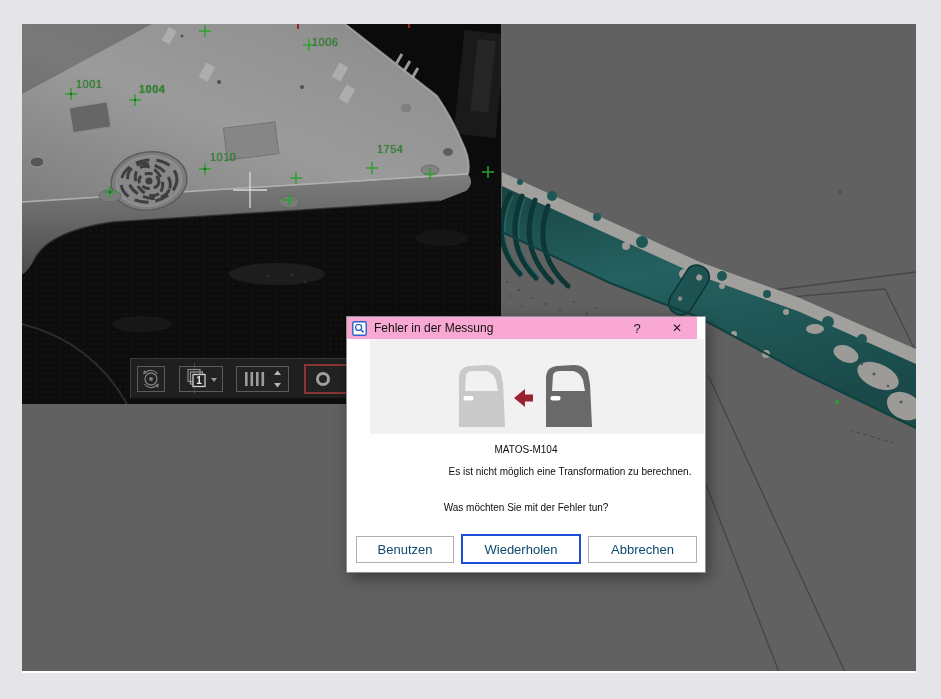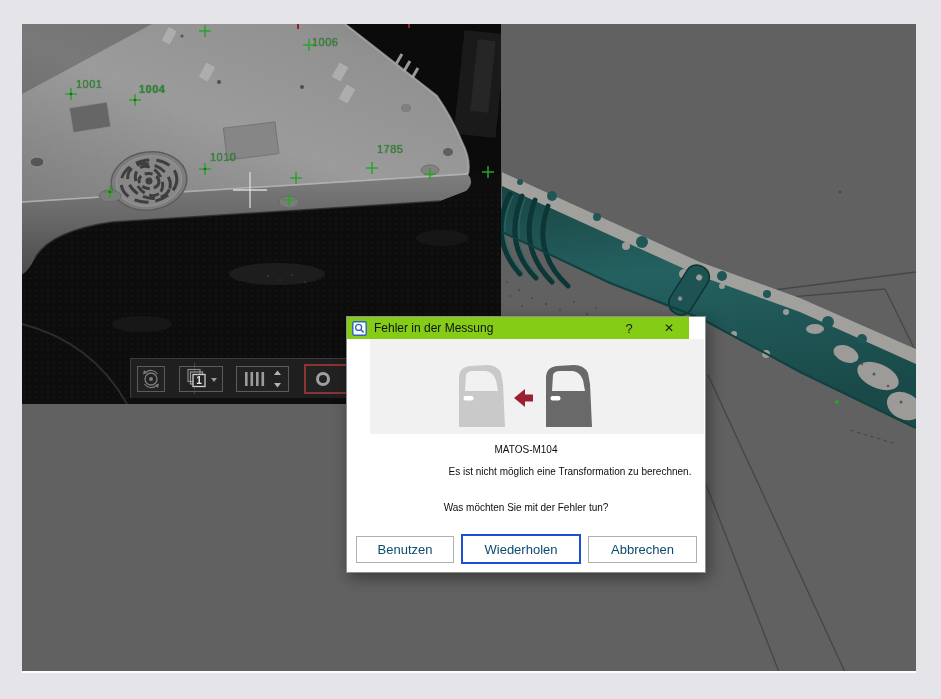--- a/index.html
+++ b/index.html
@@ -10,21 +10,21 @@
   
   .camera-view{position:absolute;left:0;top:0;width:479px;height:380px;background:#0b0b0b;overflow:hidden;}
   .cam-label{position:absolute;color:#2f8d2f;font-size:11px;line-height:17px;letter-spacing:0.5px;white-space:nowrap;text-shadow:0 0 1px rgba(0,40,0,.6);}
   
   .toolbar{position:absolute;left:108px;top:334px;width:292px;height:39px;background:rgba(32,32,32,.97);border-top:1px solid #3c3c3c;border-left:1px solid #3c3c3c;}
   .tbtn{position:absolute;background:rgba(40,40,40,.4);border:1px solid #5c5c5c;display:flex;align-items:center;justify-content:center;box-sizing:border-box;}
   .tb-sep{position:absolute;left:63px;top:4px;width:1px;height:31px;background:#474747;}
   .tbtn.rec{border:2px solid #8a3434;}
   
   .dialog{position:absolute;left:324px;top:292px;width:360px;height:257px;background:#ffffff;border:1px solid #8f8f8f;box-shadow:3px 5px 14px rgba(0,0,0,.4);box-sizing:border-box;}
-  .d-titlebar{position:absolute;left:0;top:0;right:16px;height:22px;background:#84cc16;display:flex;align-items:center;}
+  .d-titlebar{position:absolute;left:0;top:0;right:8px;height:22px;background:#f9a8d4;display:flex;align-items:center;}
   .d-appicon{margin-left:5px;width:15px;height:15px;flex:0 0 auto;}
   .d-title{margin-left:7px;font-size:12px;color:#101010;flex:1 1 auto;white-space:nowrap;}
   .d-sysbtn{width:40px;height:22px;display:flex;align-items:center;justify-content:center;font-size:13px;color:#1a1a1a;cursor:default;}
   .d-imageband{position:absolute;left:23px;top:22px;width:334px;height:95px;background:#f1f1f1;}
   .d-text{position:absolute;left:0;width:100%;text-align:center;font-size:10px;color:#0d0d0d;}
   .d-btnrow{position:absolute;left:9px;top:217px;width:343px;height:30px;display:flex;align-items:center;gap:7px;}
   .d-btn{box-sizing:border-box;background:#ffffff;border:1px solid #b0b0b0;font-size:13px;color:#0c4a6e;display:flex;align-items:center;justify-content:center;font-family:"Liberation Sans",sans-serif;}
   .d-btn.use{width:98px;height:27px;}
   .d-btn.retry{width:120px;height:30px;border:2px solid #1d4ed8;}
   .d-btn.cancel{width:109px;height:27px;}
@@ -282,21 +282,21 @@
               <circle cx="0" cy="0" r="1.3" fill="#1e6b1e" stroke="none"></circle>
             </g>
         </g>
       </svg>
       
       <span class="cam-label" style="left:54px;top:52px;">1001</span>
       <span class="cam-label" style="left:117px;top:57px;font-weight:bold;">1004</span>
       <span class="cam-label" style="left:176px;top:-14px;">1008</span>
       <span class="cam-label" style="left:290px;top:10px;">1006</span>
       <span class="cam-label" style="left:188px;top:125px;">1010</span>
-      <span class="cam-label" style="left:355px;top:117px;">1785</span>
+      <span class="cam-label" style="left:355px;top:117px;">1754</span>
     </div>
 
     <div class="toolbar">
       <div class="tbtn" style="left:6px;top:7px;width:28px;height:26px;">
         <svg width="22" height="22" viewBox="0 0 22 22">
           <circle cx="11" cy="11" r="6" stroke="#7d7d7d" stroke-width="1.3" fill="none"></circle>
           <circle cx="11" cy="11" r="2" fill="#7d7d7d"></circle>
           <path d="M17.5,6 A8,8 0 0 0 5.5,4.5" stroke="#7d7d7d" stroke-width="1.2" fill="none"></path>
           <polygon points="4,2 7,5 3,6.5" fill="#7d7d7d"></polygon>
           <path d="M4.5,16 A8,8 0 0 0 16.5,17.5" stroke="#7d7d7d" stroke-width="1.2" fill="none"></path>

